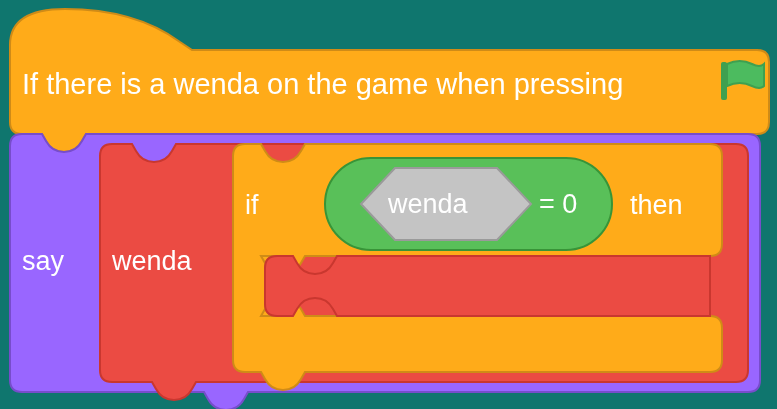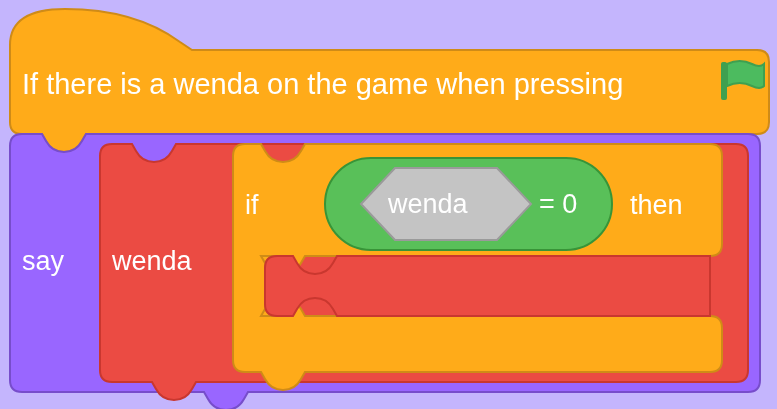--- a/index.html
+++ b/index.html
@@ -11,21 +11,21 @@
   body {
     width: 777px;
     height: 409px;
     overflow: hidden;
     font-family: "Liberation Sans", sans-serif;
   }
   #stage {
     position: relative;
     width: 777px;
     height: 409px;
-    background: #c4b5fd;
+    background: #0f766e;
   }
   #blocks-svg {
     position: absolute;
     left: 0;
     top: 0;
     width: 777px;
     height: 409px;
     display: block;
   }
   .blk-label {

